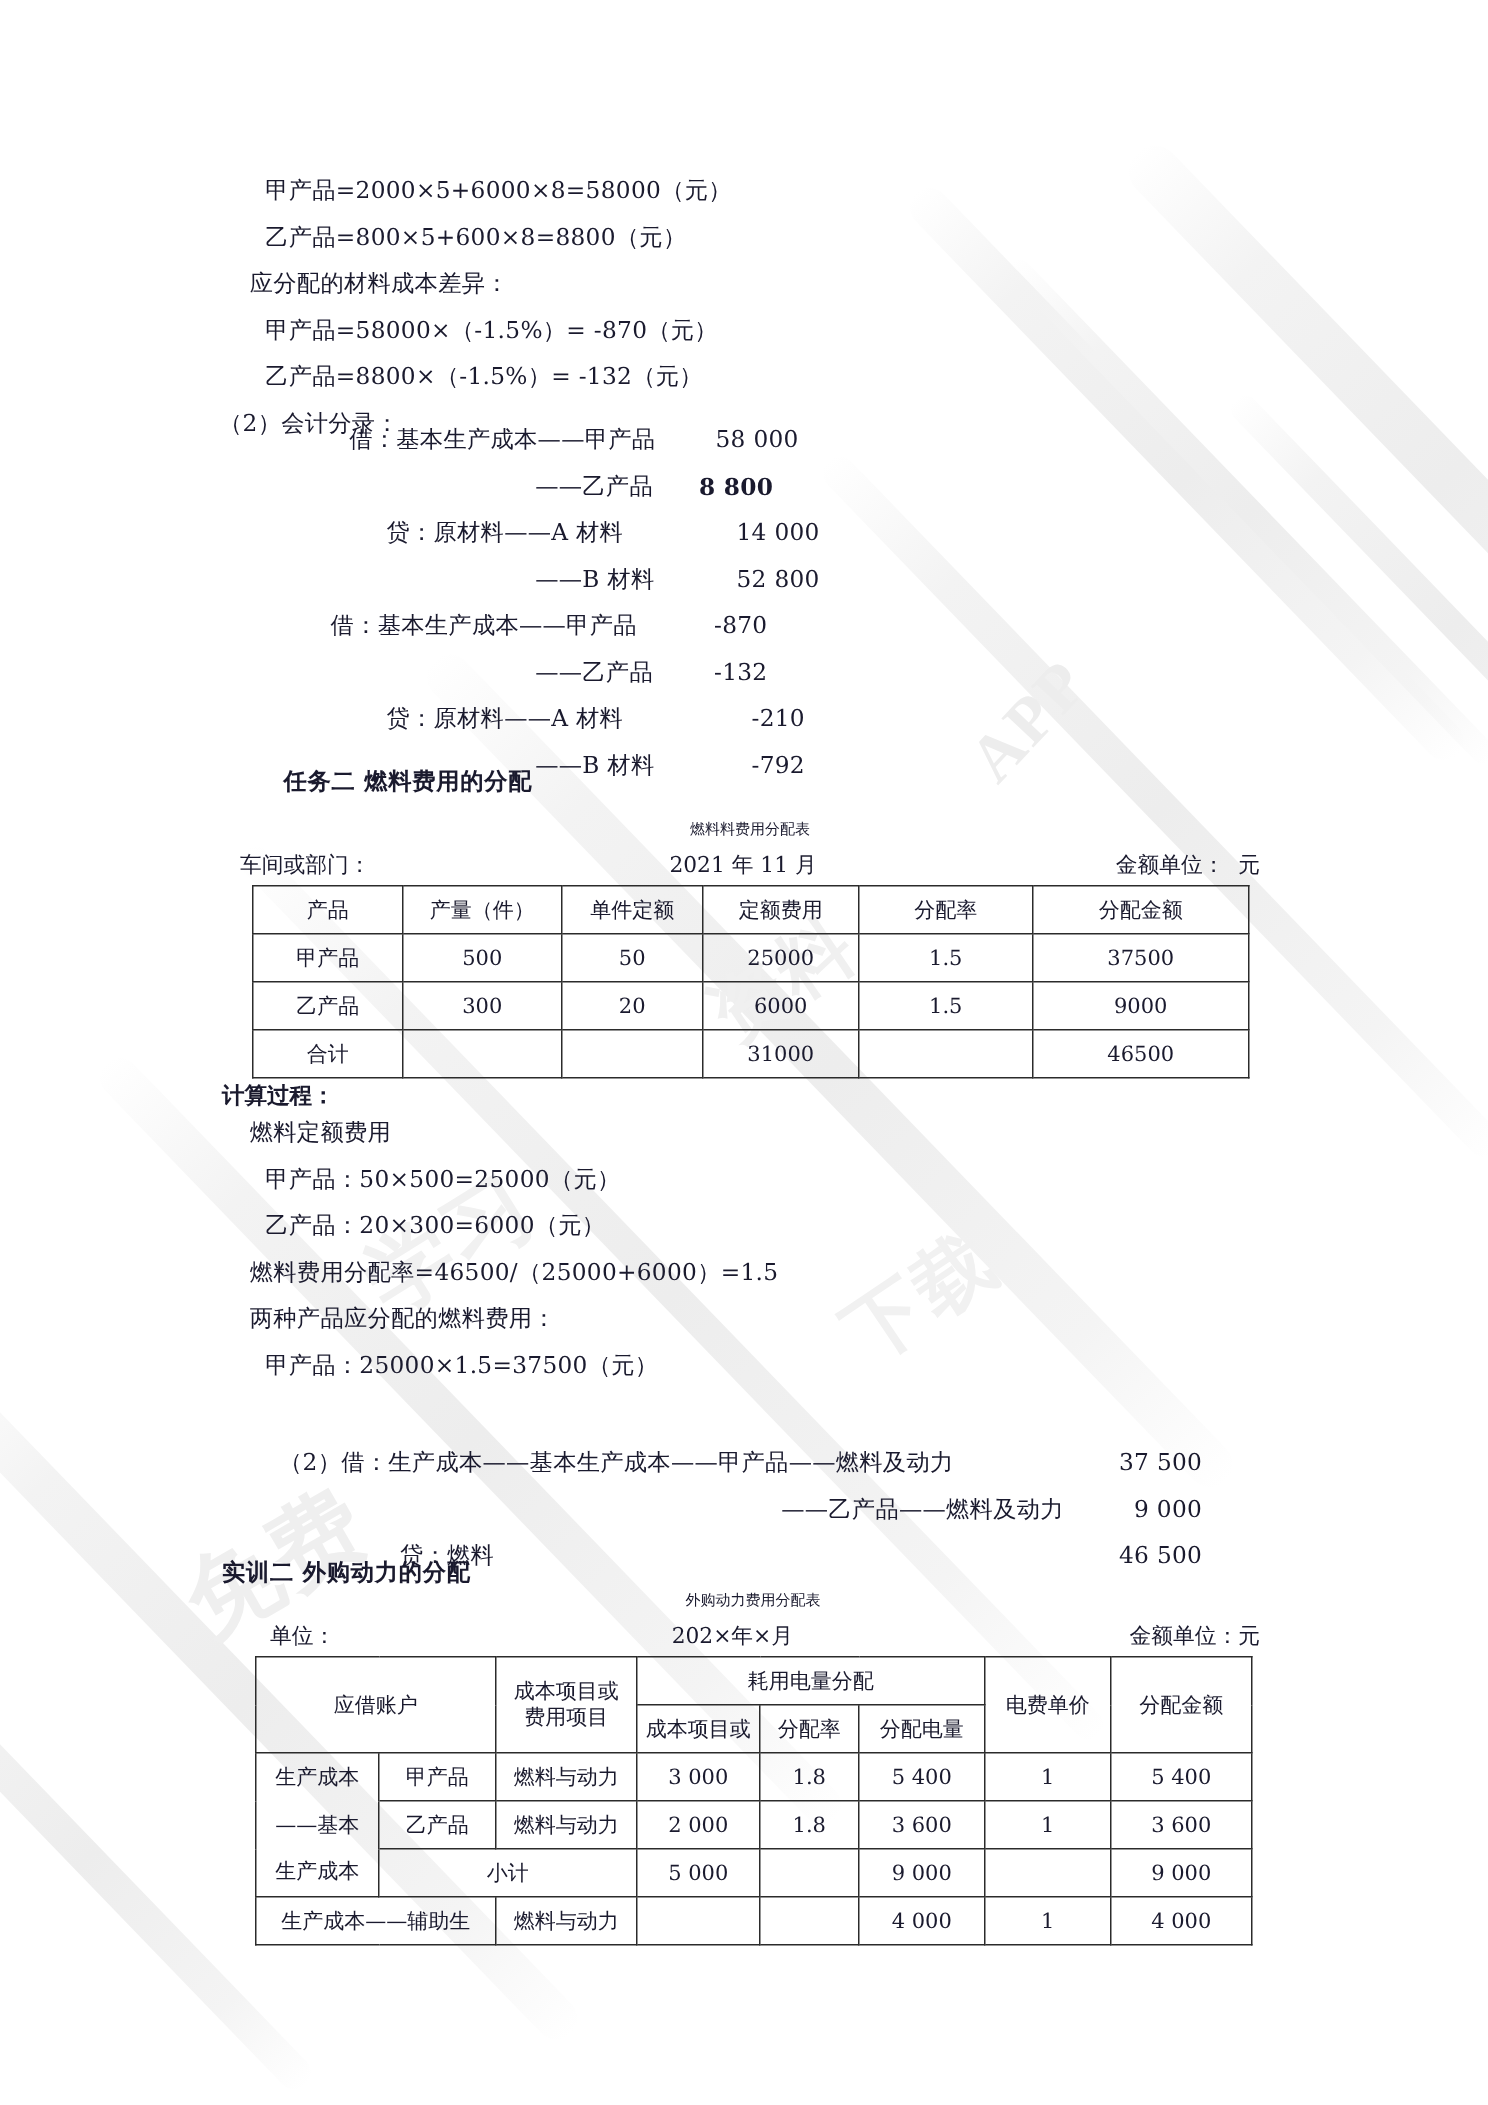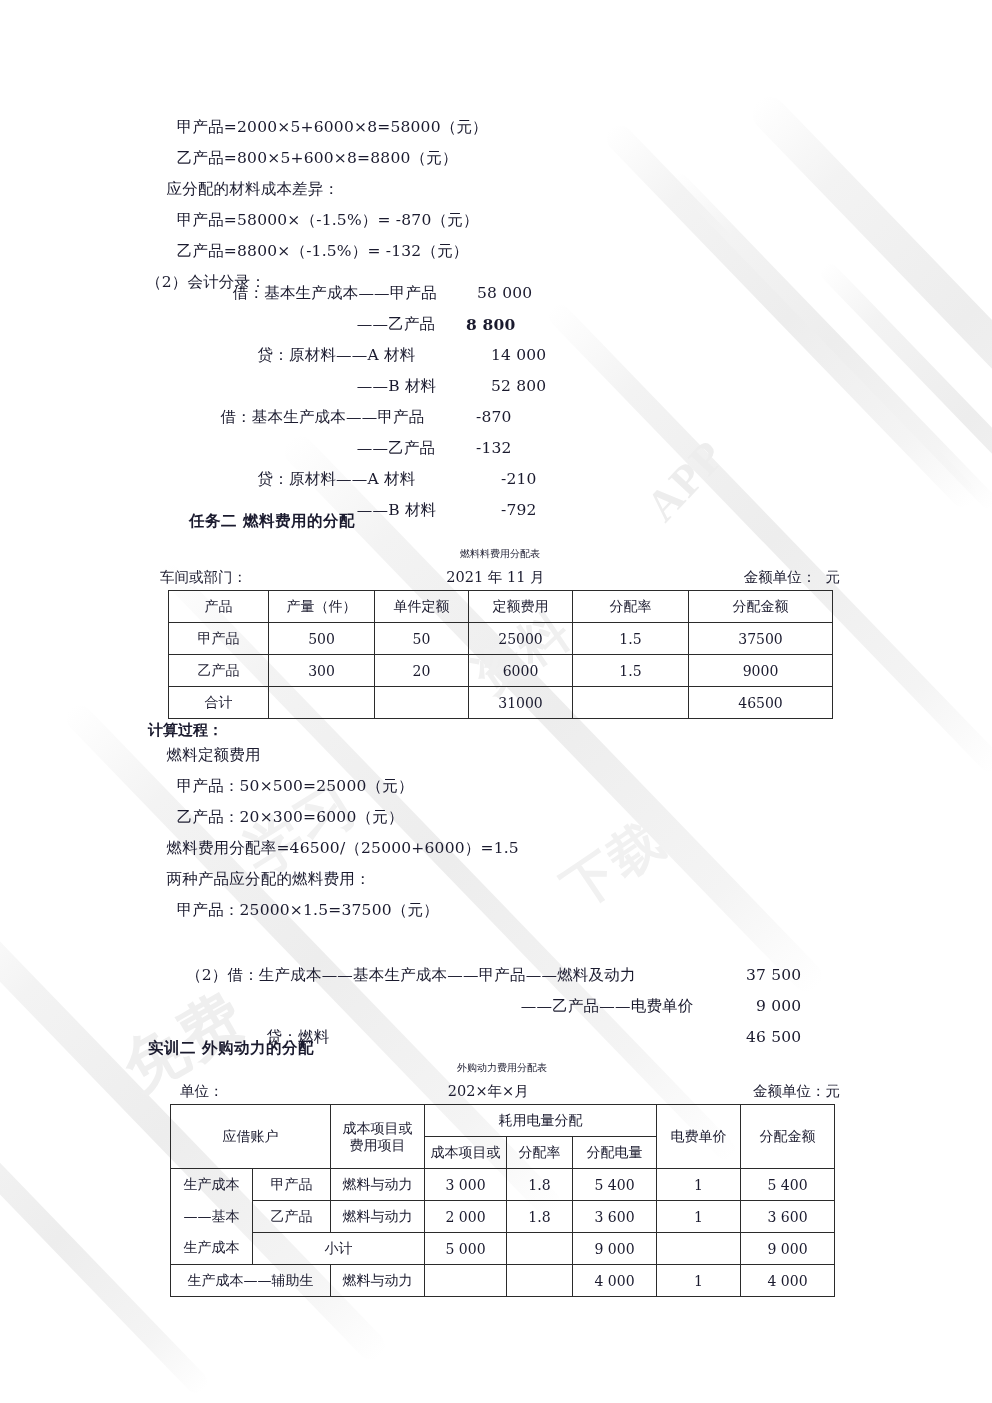--- a/index.html
+++ b/index.html
@@ -236,21 +236,21 @@
       <div class="line">    燃料定额费用</div>
       <div class="line">      甲产品：50×500=25000（元）</div>
       <div class="line">      乙产品：20×300=6000（元）</div>
       <div class="line">    燃料费用分配率=46500/（25000+6000）=1.5</div>
       <div class="line">    两种产品应分配的燃料费用：</div>
       <div class="line">      甲产品：25000×1.5=37500（元）</div>
     </div>
 
   <div class="abs" id="journal-two" style="top:960px;left:146px;width:760px;margin-left:40px;">
       <div class="line" style="position: relative;"><span style="padding-left: 0px;">（2）借：生产成本——基本生产成本——甲产品——燃料及动力</span><span style="position: absolute; left: 560px;">37 500</span></div>
-      <div class="line" style="position: relative;"><span style="padding-left: 334.8px;">——乙产品——电费单价</span><span style="position: absolute; left: 570px;">9 000</span></div>
+      <div class="line" style="position: relative;"><span style="padding-left: 334.8px;">——乙产品——燃料及动力</span><span style="position: absolute; left: 570px;">9 000</span></div>
       <div class="line" style="position: relative;"><span style="padding-left: 80.6px;">贷：燃料</span><span style="position: absolute; left: 560px;">46 500</span></div>
     </div>
 
   <div class="abs section-heading" style="top:1035px;left:148px;">实训二  外购动力的分配</div>
 
   <div class="abs tbl-title" style="top:1056px;left:170px;width:664px;">外购动力费用分配表</div>
   <div class="abs tbl-meta" style="top:1078px;left:180px;width:660px;">
     <span>单位：</span>
     <span>202×年×月</span>
     <span>金额单位：元</span>

